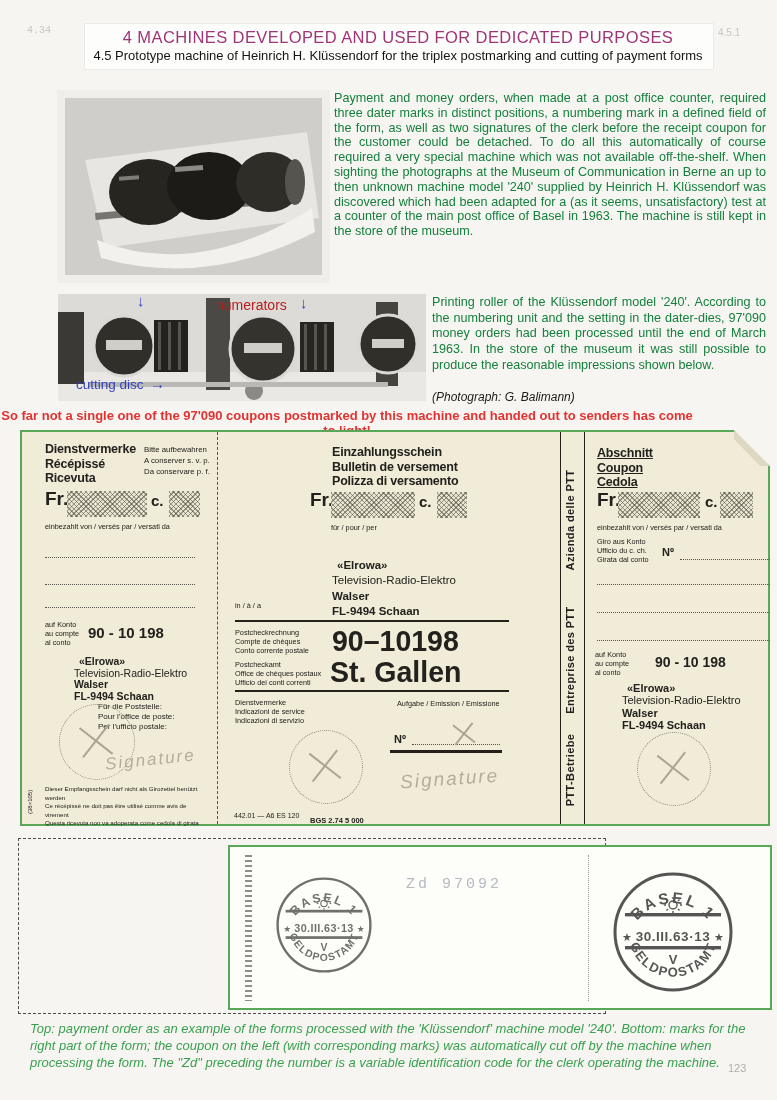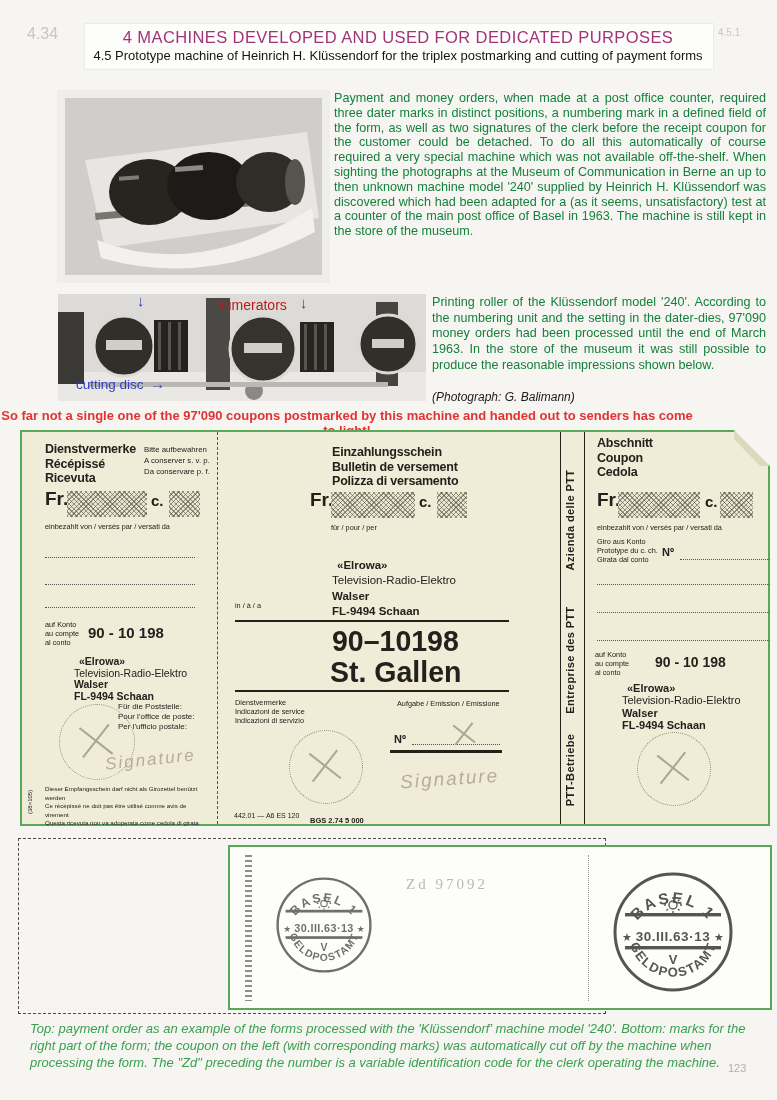--- a/index.html
+++ b/index.html
@@ -28,21 +28,21 @@
   .addr>div{white-space:nowrap;}
   .bigno{font-weight:bold;font-size:30px;letter-spacing:0;transform:scaleX(.95);transform-origin:left top;white-space:nowrap;}
   .stamp{position:absolute;}
   .perf-col{background-image:repeating-linear-gradient(to bottom,rgba(70,68,60,.6) 0 2px,transparent 2px 5px);}
 </style>
 </head>
 <body>
 
 <div class="page">
 
-  <div class="L faint" style="left:27px;top:25px;font-size:16px;">4.34</div>
+  <div class="L faint" style="left:27px;top:25px;font-size:10px;font-family:Liberation Mono, monospace;">4.34</div>
   <div class="L faint" style="left:718px;top:27px;font-size:10px;">4.5.1</div>
   <div class="L" style="left:84px;top:23px;width:628px;height:45px;background:#fdfdfc;border:1px solid #ecebe6;"></div>
   <div class="L" style="left:84px;top:28px;width:628px;text-align:center;font-size:16.5px;letter-spacing:.4px;color:#a13477;font-weight:500;">4  MACHINES DEVELOPED AND USED FOR DEDICATED PURPOSES</div>
   <div class="L" style="left:84px;top:48px;width:628px;text-align:center;font-size:13px;color:#151513;">4.5  Prototype machine of Heinrich H. Klüssendorf for the triplex postmarking and cutting of payment forms</div>
 
   <div class="L" style="left:57px;top:90px;width:273px;height:193px;">
     <svg viewBox="0 0 273 193" width="273" height="193">
       <rect width="273" height="193" fill="#efeeea"></rect>
       <rect x="8" y="8" width="257" height="177" fill="#cfcecb"></rect>
       <path d="M28,70 L250,42 L262,128 L48,158 Z" fill="#e7e6e2"></path>
@@ -133,21 +133,21 @@
       <div>au compte</div>
       <div>al conto</div>
     </div>
     <div class="L b" style="left:66px;top:192px;font-size:15px;">90 - 10 198</div>
     <div class="L addr" style="left:52px;top:224px;font-size:10.5px;line-height:11.6px;">
       <div class="b" style="margin-left:5px;">«Elrowa»</div>
       <div>Television-Radio-Elektro</div>
       <div class="b">Walser</div>
       <div class="b">FL-9494 Schaan</div>
     </div>
-    <div class="L f-small8" style="left:96px;top:270px;">
+    <div class="L f-small8" style="left:76px;top:270px;">
       <div>Für die Poststelle:</div>
       <div>Pour l'office de poste:</div>
       <div>Per l'ufficio postale:</div>
     </div>
     <div class="L dotcircle" style="left:37px;top:272px;width:74px;height:74px;"></div>
     <div class="L pencil-x" style="left:53px;top:290px;width:42px;height:38px;"></div>
     <div class="L hand" style="left:83px;top:318px;font-size:17px;transform:rotate(-6deg);">Signature</div>
     <div class="L f-tiny" style="left:23px;top:353px;width:160px;">
       <div>Dieser Empfangsschein darf nicht als Girozettel benützt werden</div>
       <div>Ce récépissé ne doit pas être utilisé comme avis de virement</div>
@@ -166,52 +166,61 @@
     <div class="L hatch" style="left:415px;top:60px;width:30px;height:26px;"></div>
     <div class="L f-small" style="left:309px;top:91px;">für / pour / per</div>
     <div class="L addr" style="left:310px;top:126px;font-size:11.5px;line-height:15.3px;">
       <div class="b" style="margin-left:5px;">«Elrowa»</div>
       <div>Television-Radio-Elektro</div>
       <div class="b">Walser</div>
       <div class="b">FL-9494 Schaan</div>
     </div>
     <div class="L f-small" style="left:213px;top:169px;">in / à / a</div>
     <div class="L" style="left:213px;top:188px;width:274px;height:1.6px;background:#232219;"></div>
+    <div class="L f-small" style="left:213px;top:196px;">
+      <div>Postcheckrechnung</div>
+      <div>Compte de chèques</div>
+      <div>Conto corrente postale</div>
+      <div style="height:4px;"></div>
+      <div>Postcheckamt</div>
+      <div>Office de chèques postaux</div>
+      <div>Ufficio dei conti correnti</div>
+    </div>
     <div class="L bigno" style="left:310px;top:192px;">90–10198</div>
     <div class="L bigno" style="left:308px;top:223px;">St. Gallen</div>
     <div class="L" style="left:213px;top:258px;width:274px;height:1.6px;background:#232219;"></div>
     <div class="L f-small" style="left:213px;top:266px;">
       <div>Dienstvermerke</div>
       <div>Indicazioni de service</div>
       <div>Indicazioni di servizio</div>
     </div>
     <div class="L f-small" style="left:375px;top:267px;">Aufgabe / Emission / Emissione</div>
     <div class="L dotcircle" style="left:267px;top:298px;width:72px;height:72px;"></div>
     <div class="L pencil-x" style="left:283px;top:316px;width:40px;height:36px;"></div>
     <div class="L b" style="left:372px;top:301px;font-size:11px;">Nº</div>
     <div class="L dotline" style="left:390px;top:312px;width:88px;"></div>
     <div class="L pencil-x" style="left:428px;top:290px;width:28px;height:24px;"></div>
     <div class="L" style="left:368px;top:318px;width:112px;height:2.6px;background:#232219;"></div>
     <div class="L hand" style="left:378px;top:336px;font-size:19px;transform:rotate(-4deg);">Signature</div>
     <div class="L" style="left:212px;top:380px;font-size:7px;">442.01 — A6 ES 120</div>
     <div class="L b" style="left:288px;top:384px;font-size:7.5px;">BGS 2.74 5 000</div>
 
-    <div class="L f-title" style="left:575px;top:4px;">
+    <div class="L f-title" style="left:575px;top:14px;text-decoration:underline;">
       <div>Abschnitt</div>
       <div>Coupon</div>
       <div>Cedola</div>
     </div>
     <div class="L b" style="left:575px;top:57px;font-size:19px;">Fr.</div>
     <div class="L hatch" style="left:596px;top:60px;width:82px;height:26px;"></div>
     <div class="L b" style="left:683px;top:61px;font-size:15px;">c.</div>
     <div class="L hatch" style="left:698px;top:60px;width:33px;height:26px;"></div>
     <div class="L f-small" style="left:575px;top:91px;">einbezahlt von / versés par / versati da</div>
     <div class="L f-small" style="left:575px;top:105px;">
       <div>Giro aus Konto</div>
-      <div>Prototype du c. ch.</div>
+      <div>Ufficio du c. ch.</div>
       <div>Girata dal conto</div>
     </div>
     <div class="L b" style="left:640px;top:114px;font-size:11px;">Nº</div>
     <div class="L dotline" style="left:658px;top:127px;width:90px;"></div>
     <div class="L dotline" style="left:575px;top:152px;width:173px;"></div>
     <div class="L dotline" style="left:575px;top:180px;width:173px;"></div>
     <div class="L dotline" style="left:575px;top:208px;width:173px;"></div>
     <div class="L f-small" style="left:573px;top:218px;">
       <div>auf Konto</div>
       <div>au compte</div>
@@ -226,21 +235,21 @@
     </div>
     <div class="L dotcircle" style="left:615px;top:300px;width:72px;height:72px;"></div>
     <div class="L pencil-x" style="left:631px;top:318px;width:40px;height:36px;"></div>
   </div>
 
   <div class="L" style="left:18px;top:838px;width:588px;height:176px;border:1.6px dashed #4f4d47;box-sizing:border-box;"></div>
 
   <div class="L" style="left:228px;top:845px;width:544px;height:165px;background:#fdfdfa;border:2px solid #58a858;box-sizing:border-box;">
     <div class="L perf-col" style="left:15px;top:8px;width:7px;height:146px;"></div>
     <div class="L" style="left:358px;top:8px;height:146px;border-left:1px dotted #9a9a94;"></div>
-    <div class="L" style="left:176px;top:29px;font-family:Liberation Serif, serif;font-size:15px;letter-spacing:3px;color:#a9aeb8;opacity:.85;white-space:nowrap;">Zd 97092</div>
+    <div class="L" style="left:176px;top:29px;font-family:Liberation Mono, monospace;font-size:15px;letter-spacing:3px;color:#a9aeb8;opacity:.85;white-space:nowrap;">Zd 97092</div>
 
     <svg class="stamp" style="left:42px;top:26px;opacity:.74;" width="104" height="104" viewBox="-65 -65 130 130">
       <g fill="#3e3e3c" stroke="none">
         <circle r="58" fill="none" stroke="#3e3e3c" stroke-width="3"></circle>
         <path id="tp-a" d="M -44 8 A 44.7 44.7 0 0 1 44 8" fill="none"></path>
         <path id="bp-a" d="M -44 8 A 44.7 44.7 0 0 0 44 8" fill="none"></path>
         <text font-size="15.5" font-weight="bold" letter-spacing="2.5">
           <textPath href="#tp-a" startOffset="50%" text-anchor="middle">BASEL 1</textPath>
         </text>
         <g stroke="#3e3e3c" stroke-width="1.4" fill="none">

